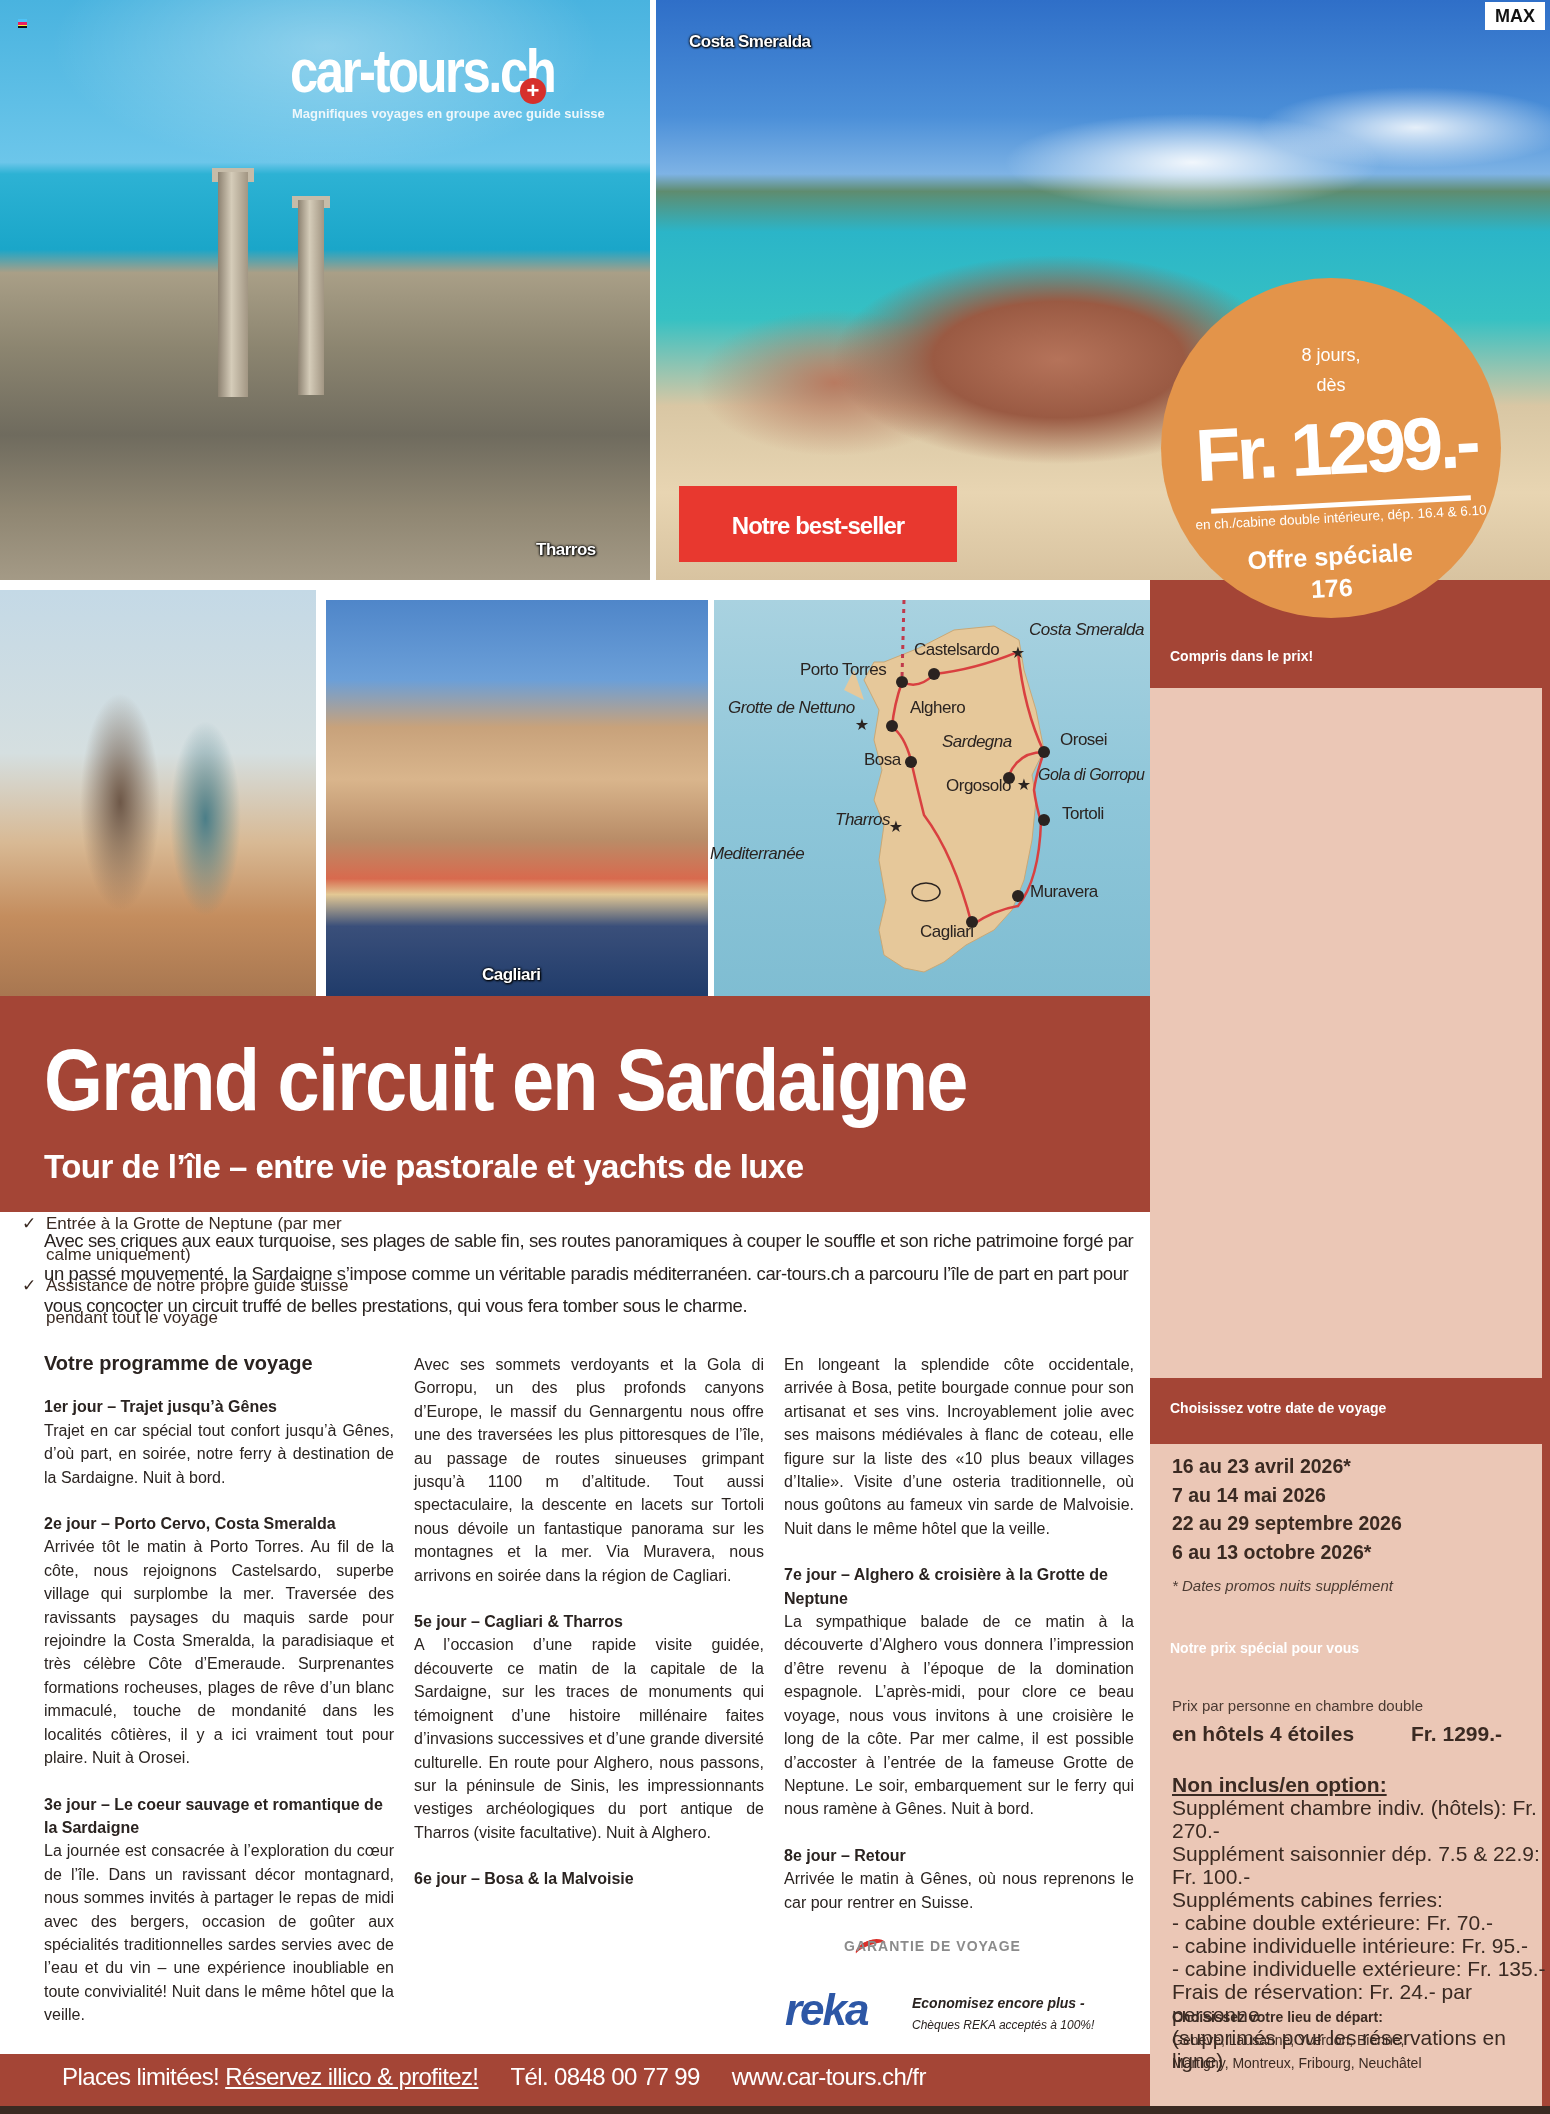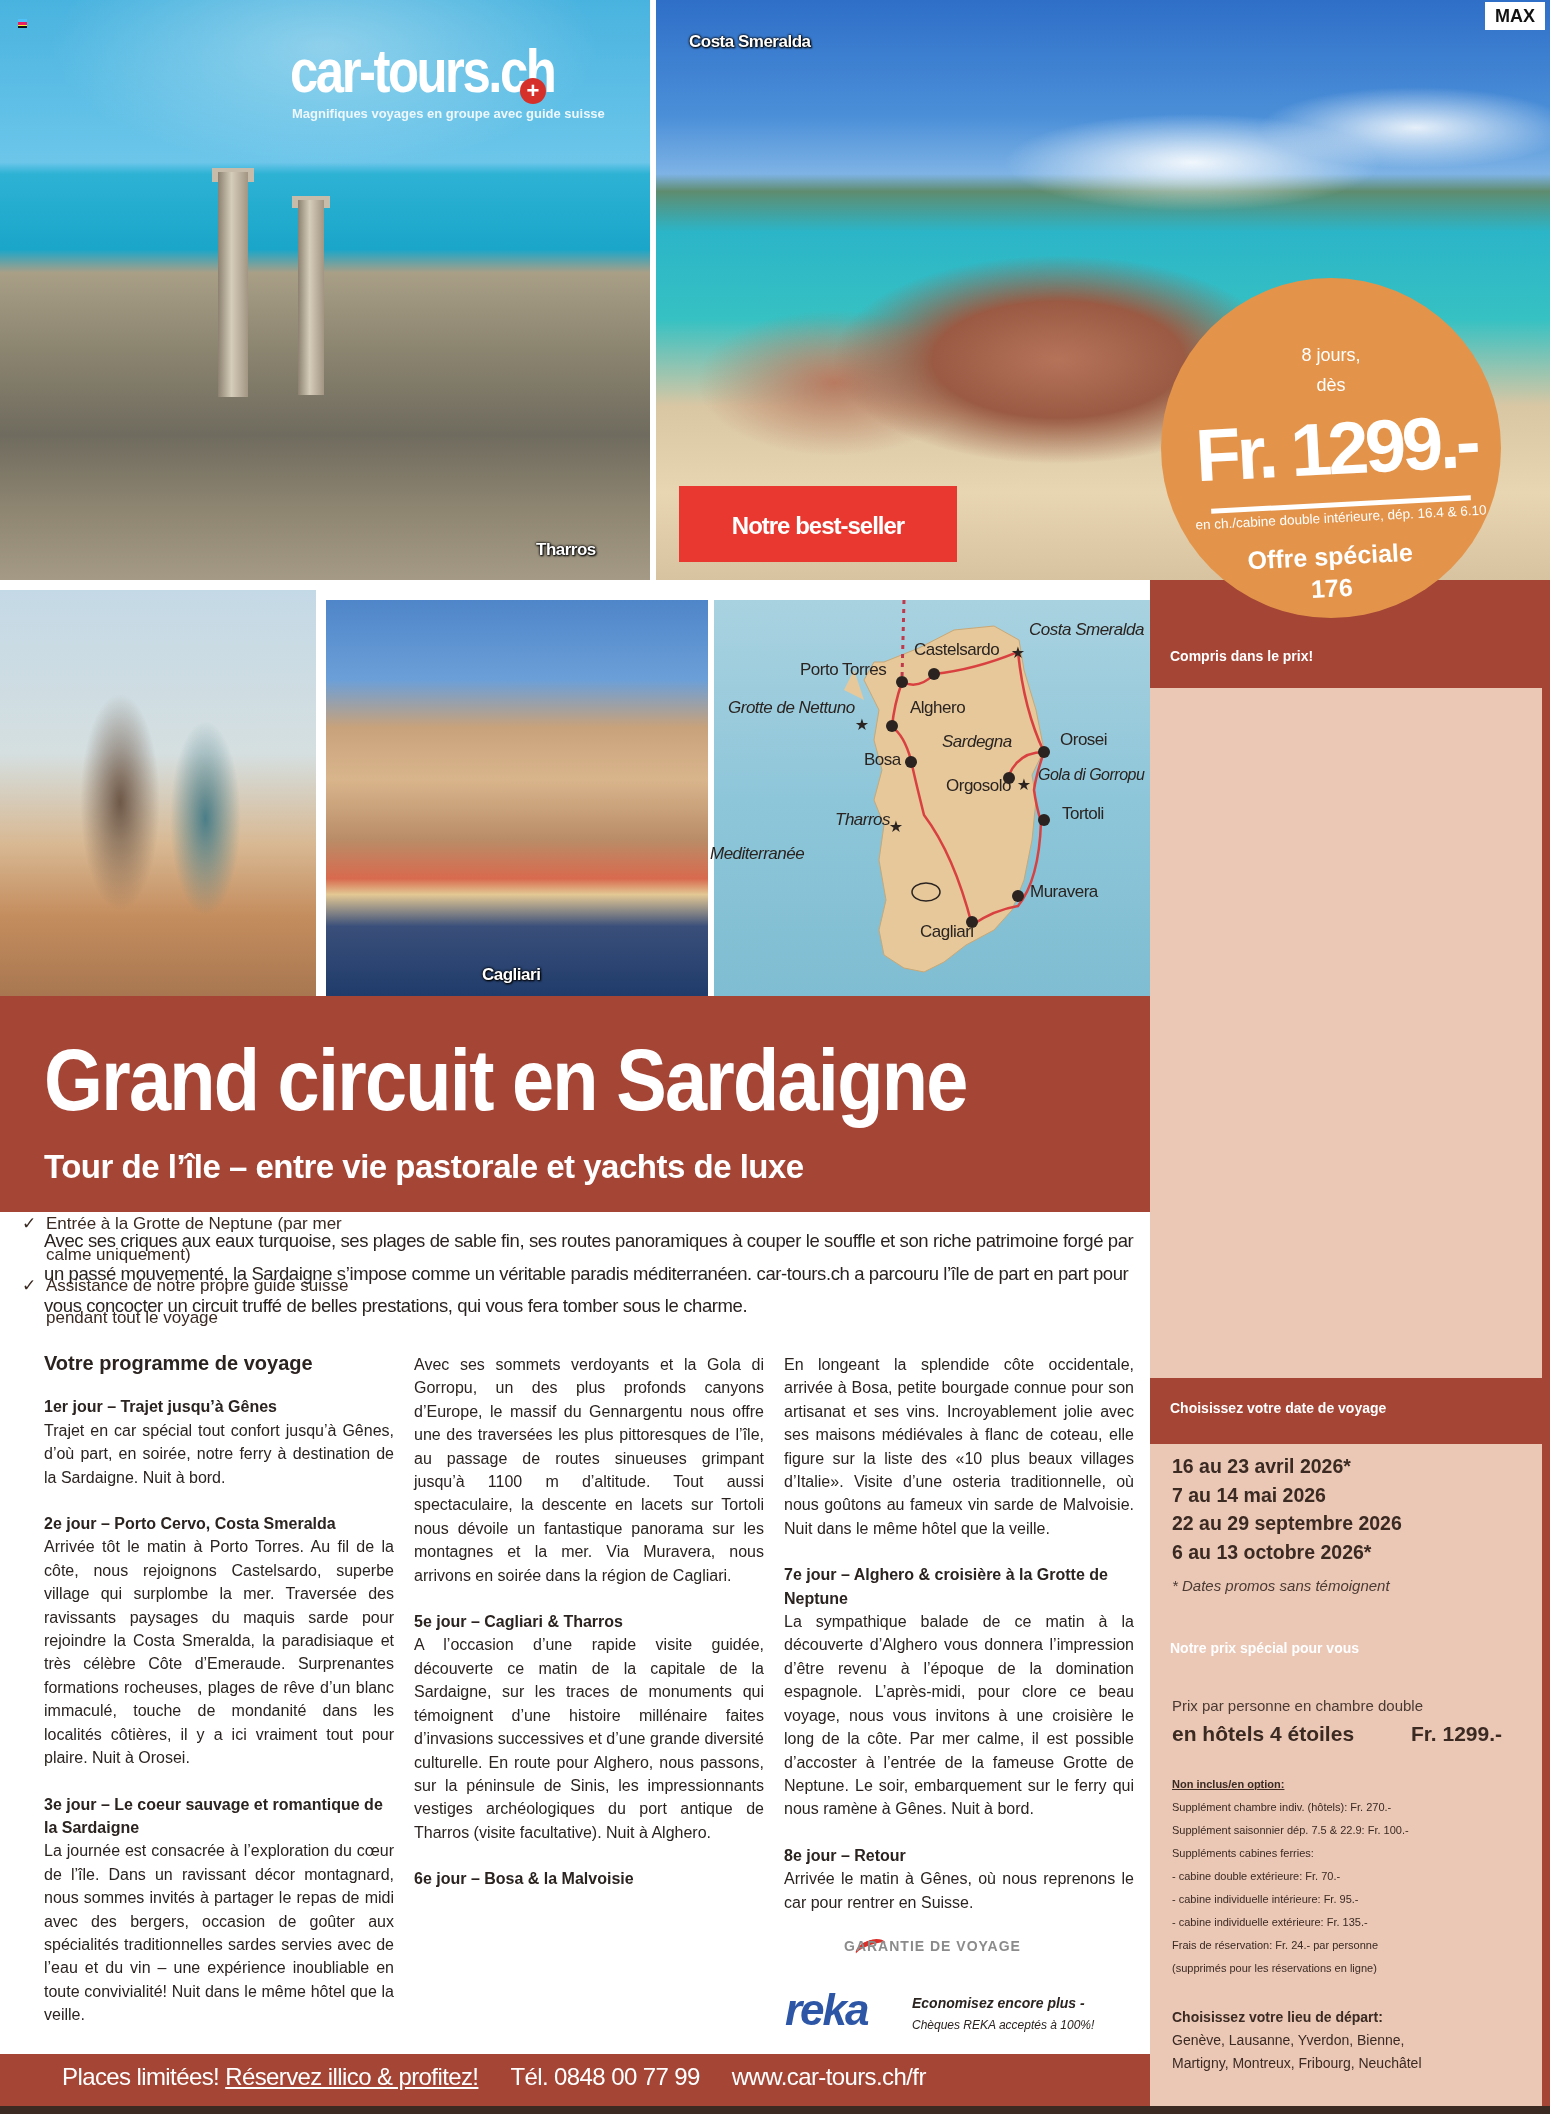--- a/index.html
+++ b/index.html
@@ -77,21 +77,21 @@
   .sb-inner { position: absolute; left: 0; right: 8px; background: #ebc7b6; }
   .sb-head { position: absolute; left: 20px; color: #fff; font-weight: 700; font-size: 14px; white-space: nowrap; }
   .incl-list { position: absolute; left: 22px; top: 705px; width: 360px; list-style: none; }
   .incl-list li { font-size: 17px; line-height: 31.4px; color: #3a2a22; padding-left: 24px; position: relative; }
   .incl-list li .ck { position: absolute; left: 0; top: 0; }
   .dates { position: absolute; left: 22px; top: 1452px; }
   .dates div { font-weight: 700; font-size: 19.5px; line-height: 28.5px; color: #3a2a22; white-space: nowrap; }
   .dates-note { position: absolute; left: 22px; top: 1575px; font-style: italic; font-size: 15px; color: #4a3a32; }
   .price-sub { position: absolute; left: 22px; top: 1697px; font-size: 15px; color: #4a3a32; }
   .price-row { position: absolute; left: 22px; top: 1722px; width: 330px; font-weight: 700; font-size: 21px; color: #3a2a22; display: flex; justify-content: space-between; }
-  .opt-block { position: absolute; left: 22px; top: 1773px; font-size: 11px; line-height: 23px; color: #3a2a22; }
+  .opt-block { position: absolute; left: 22px; top: 1773px; font-size: 21px; line-height: 23px; color: #3a2a22; }
   .opt-title { font-weight: 700; text-decoration: underline; }
   .dep-block { position: absolute; left: 22px; top: 2007px; font-size: 14px; line-height: 23px; color: #3a2a22; }
   .dep-title { font-weight: 700; }
 
   
   .intro { left: 44px; top: 1225px; width: 1090px; font-size: 18.5px; line-height: 32.5px; color: #2a2320; letter-spacing: -0.4px; }
   .col { position: absolute; width: 350px; font-size: 16px; line-height: 23.4px; color: #2a2320; text-align: justify; }
   .col h3 { font-size: 16px; font-weight: 700; line-height: 23.4px; text-align: left; }
   .col p { margin-bottom: 23px; }
   .prog-title { font-size: 20px; font-weight: 700; margin-bottom: 20px; text-align: left; }
@@ -162,21 +162,21 @@
   <li><span class="ck">✓</span><span>Assistance de notre propre guide suisse pendant tout le voyage</span></li>
 </ul>
 
 <div class="abs" style="left:1150px;top:0;width:400px;height:0;"></div>
 <div class="abs dates" style="left:1172px;">
   <div>16 au 23 avril 2026*</div>
   <div>7 au 14 mai 2026</div>
   <div>22 au 29 septembre 2026</div>
   <div>6 au 13 octobre 2026*</div>
 </div>
-<div class="abs dates-note" style="left:1172px;top:1577px;">* Dates promos sans témoignent</div>
+<div class="abs dates-note" style="left:1172px;top:1577px;">* Dates promos nuits supplément</div>
 
 <div class="abs price-sub" style="left:1172px;">Prix par personne en chambre double</div>
 <div class="abs price-row" style="left:1172px;">
   <span>en hôtels 4 étoiles</span>
   <span>Fr. 1299.-</span>
 </div>
 <div class="abs opt-block" style="left:1172px;">
   <div class="opt-title">Non inclus/en option:</div>
   <div>Supplément chambre indiv. (hôtels): Fr. 270.-</div>
   <div>Supplément saisonnier dép. 7.5 &amp; 22.9: Fr. 100.-</div>

